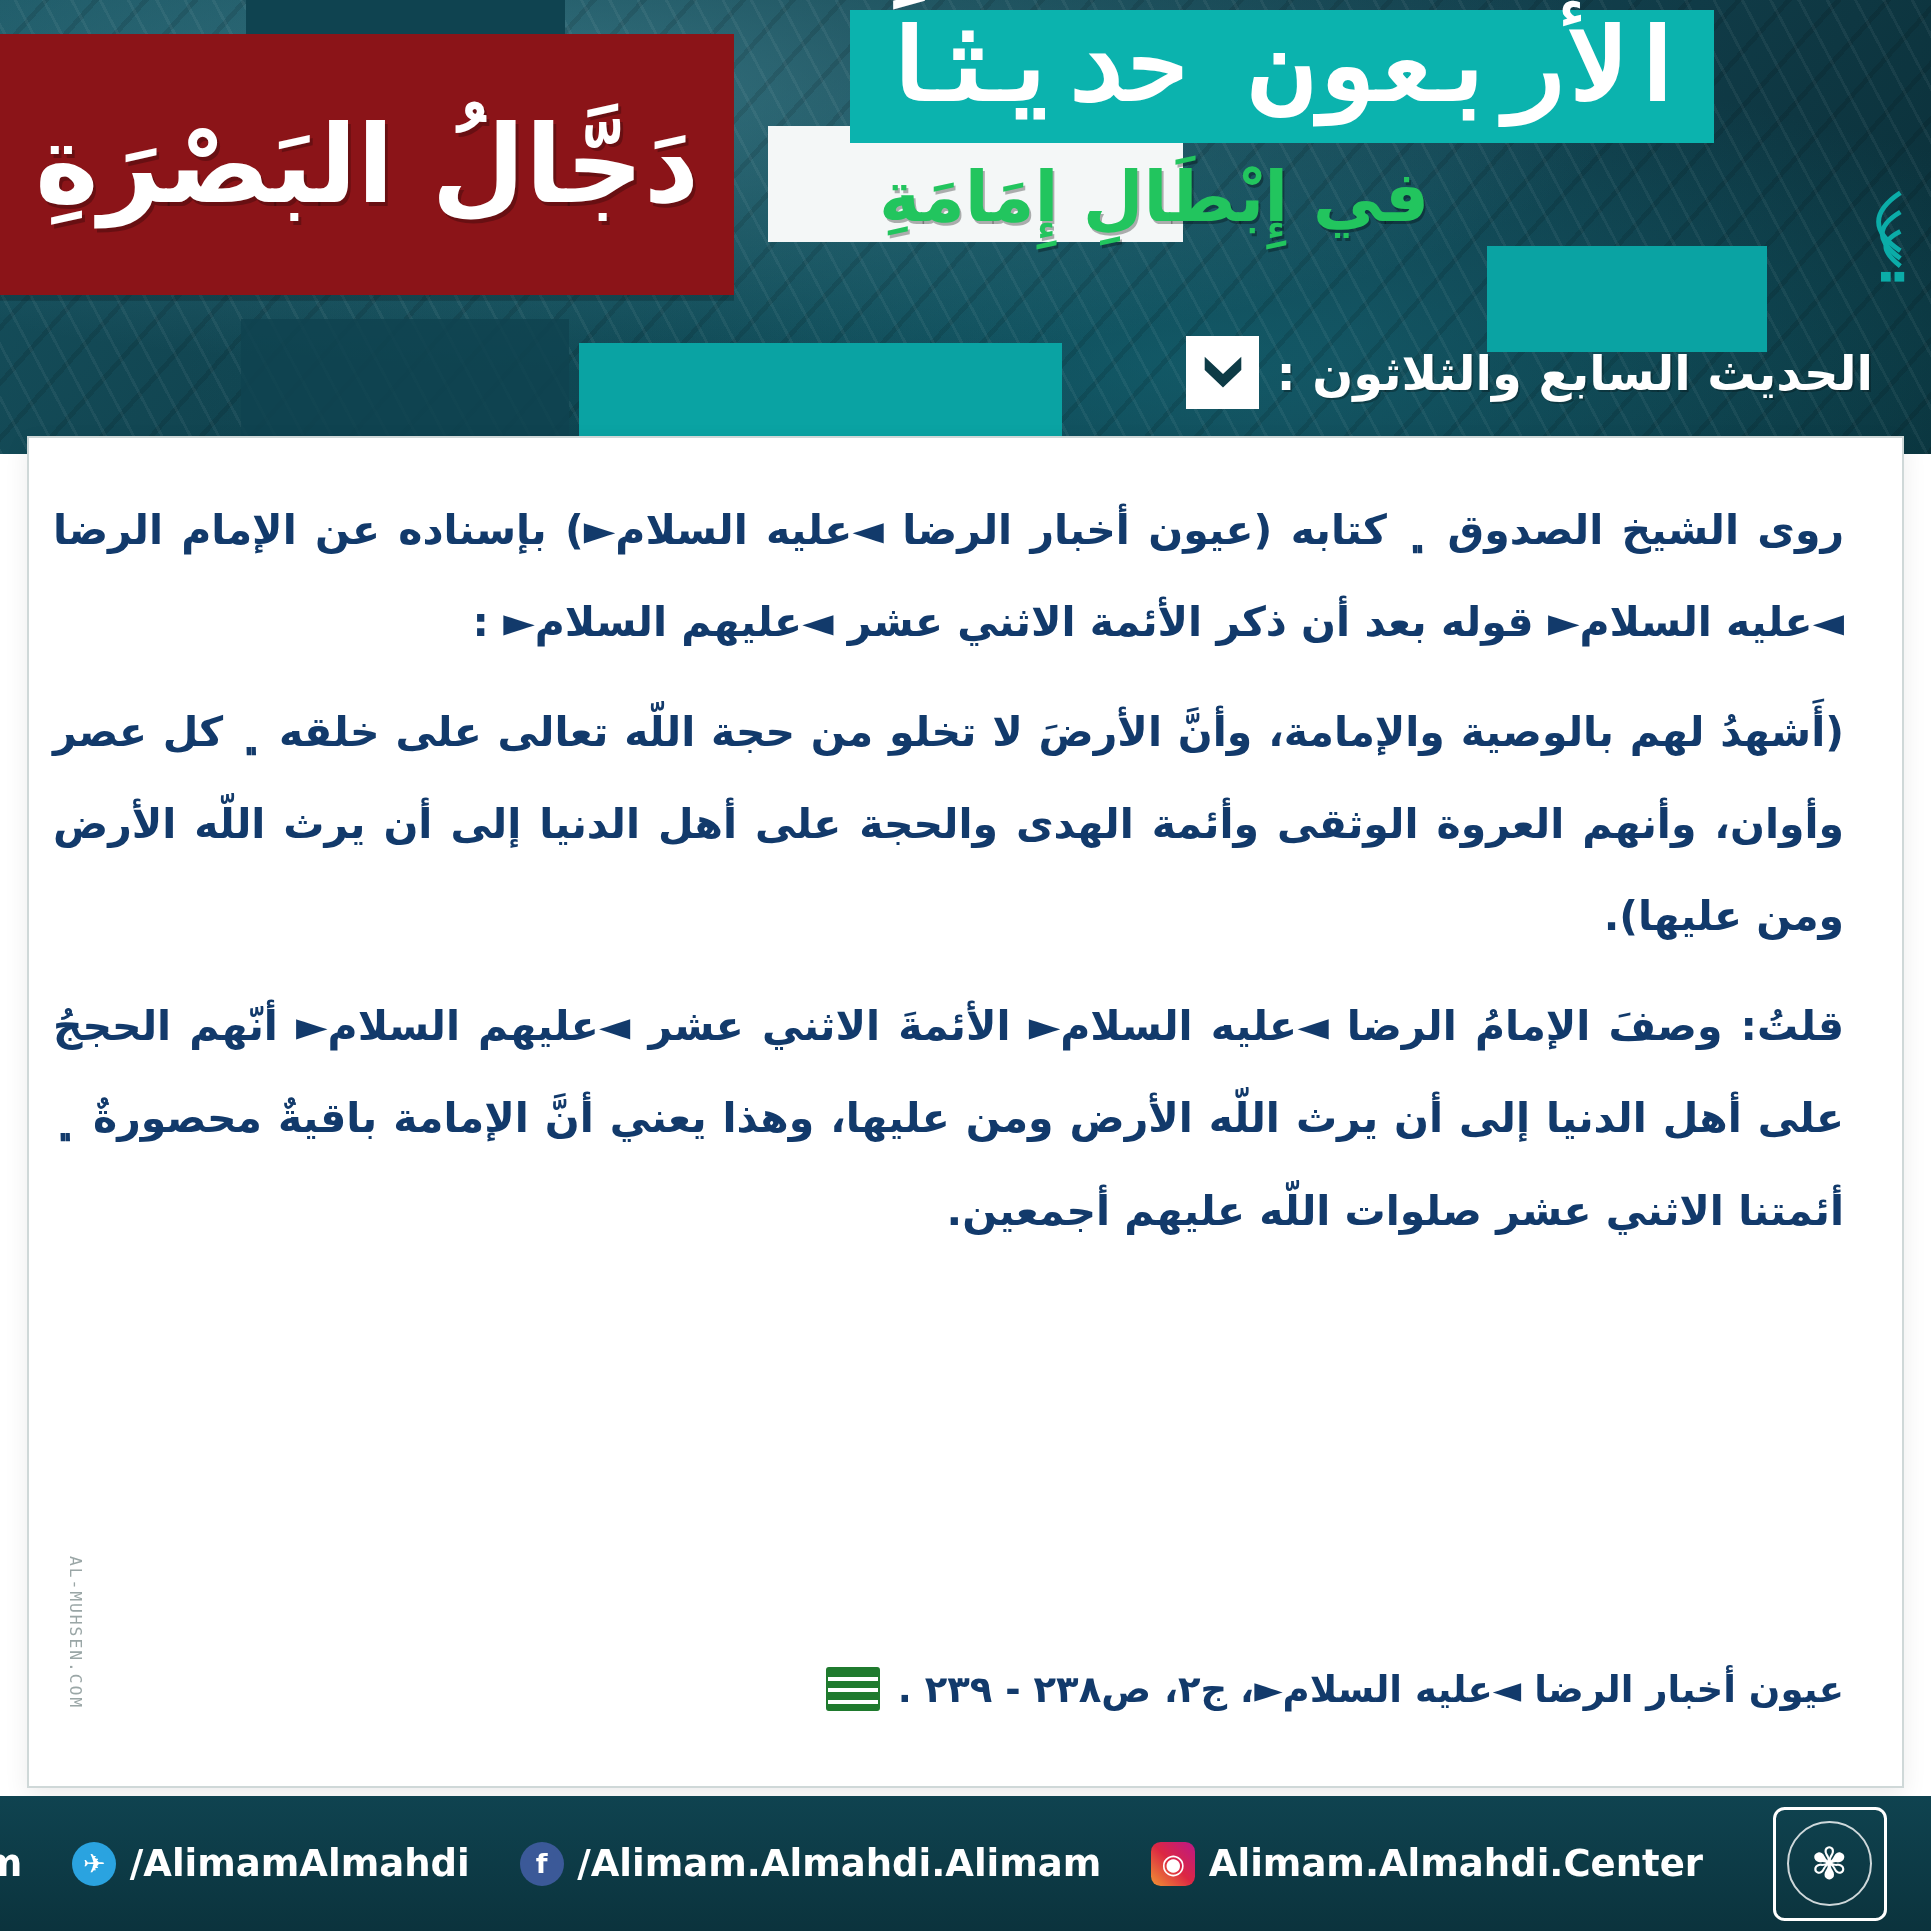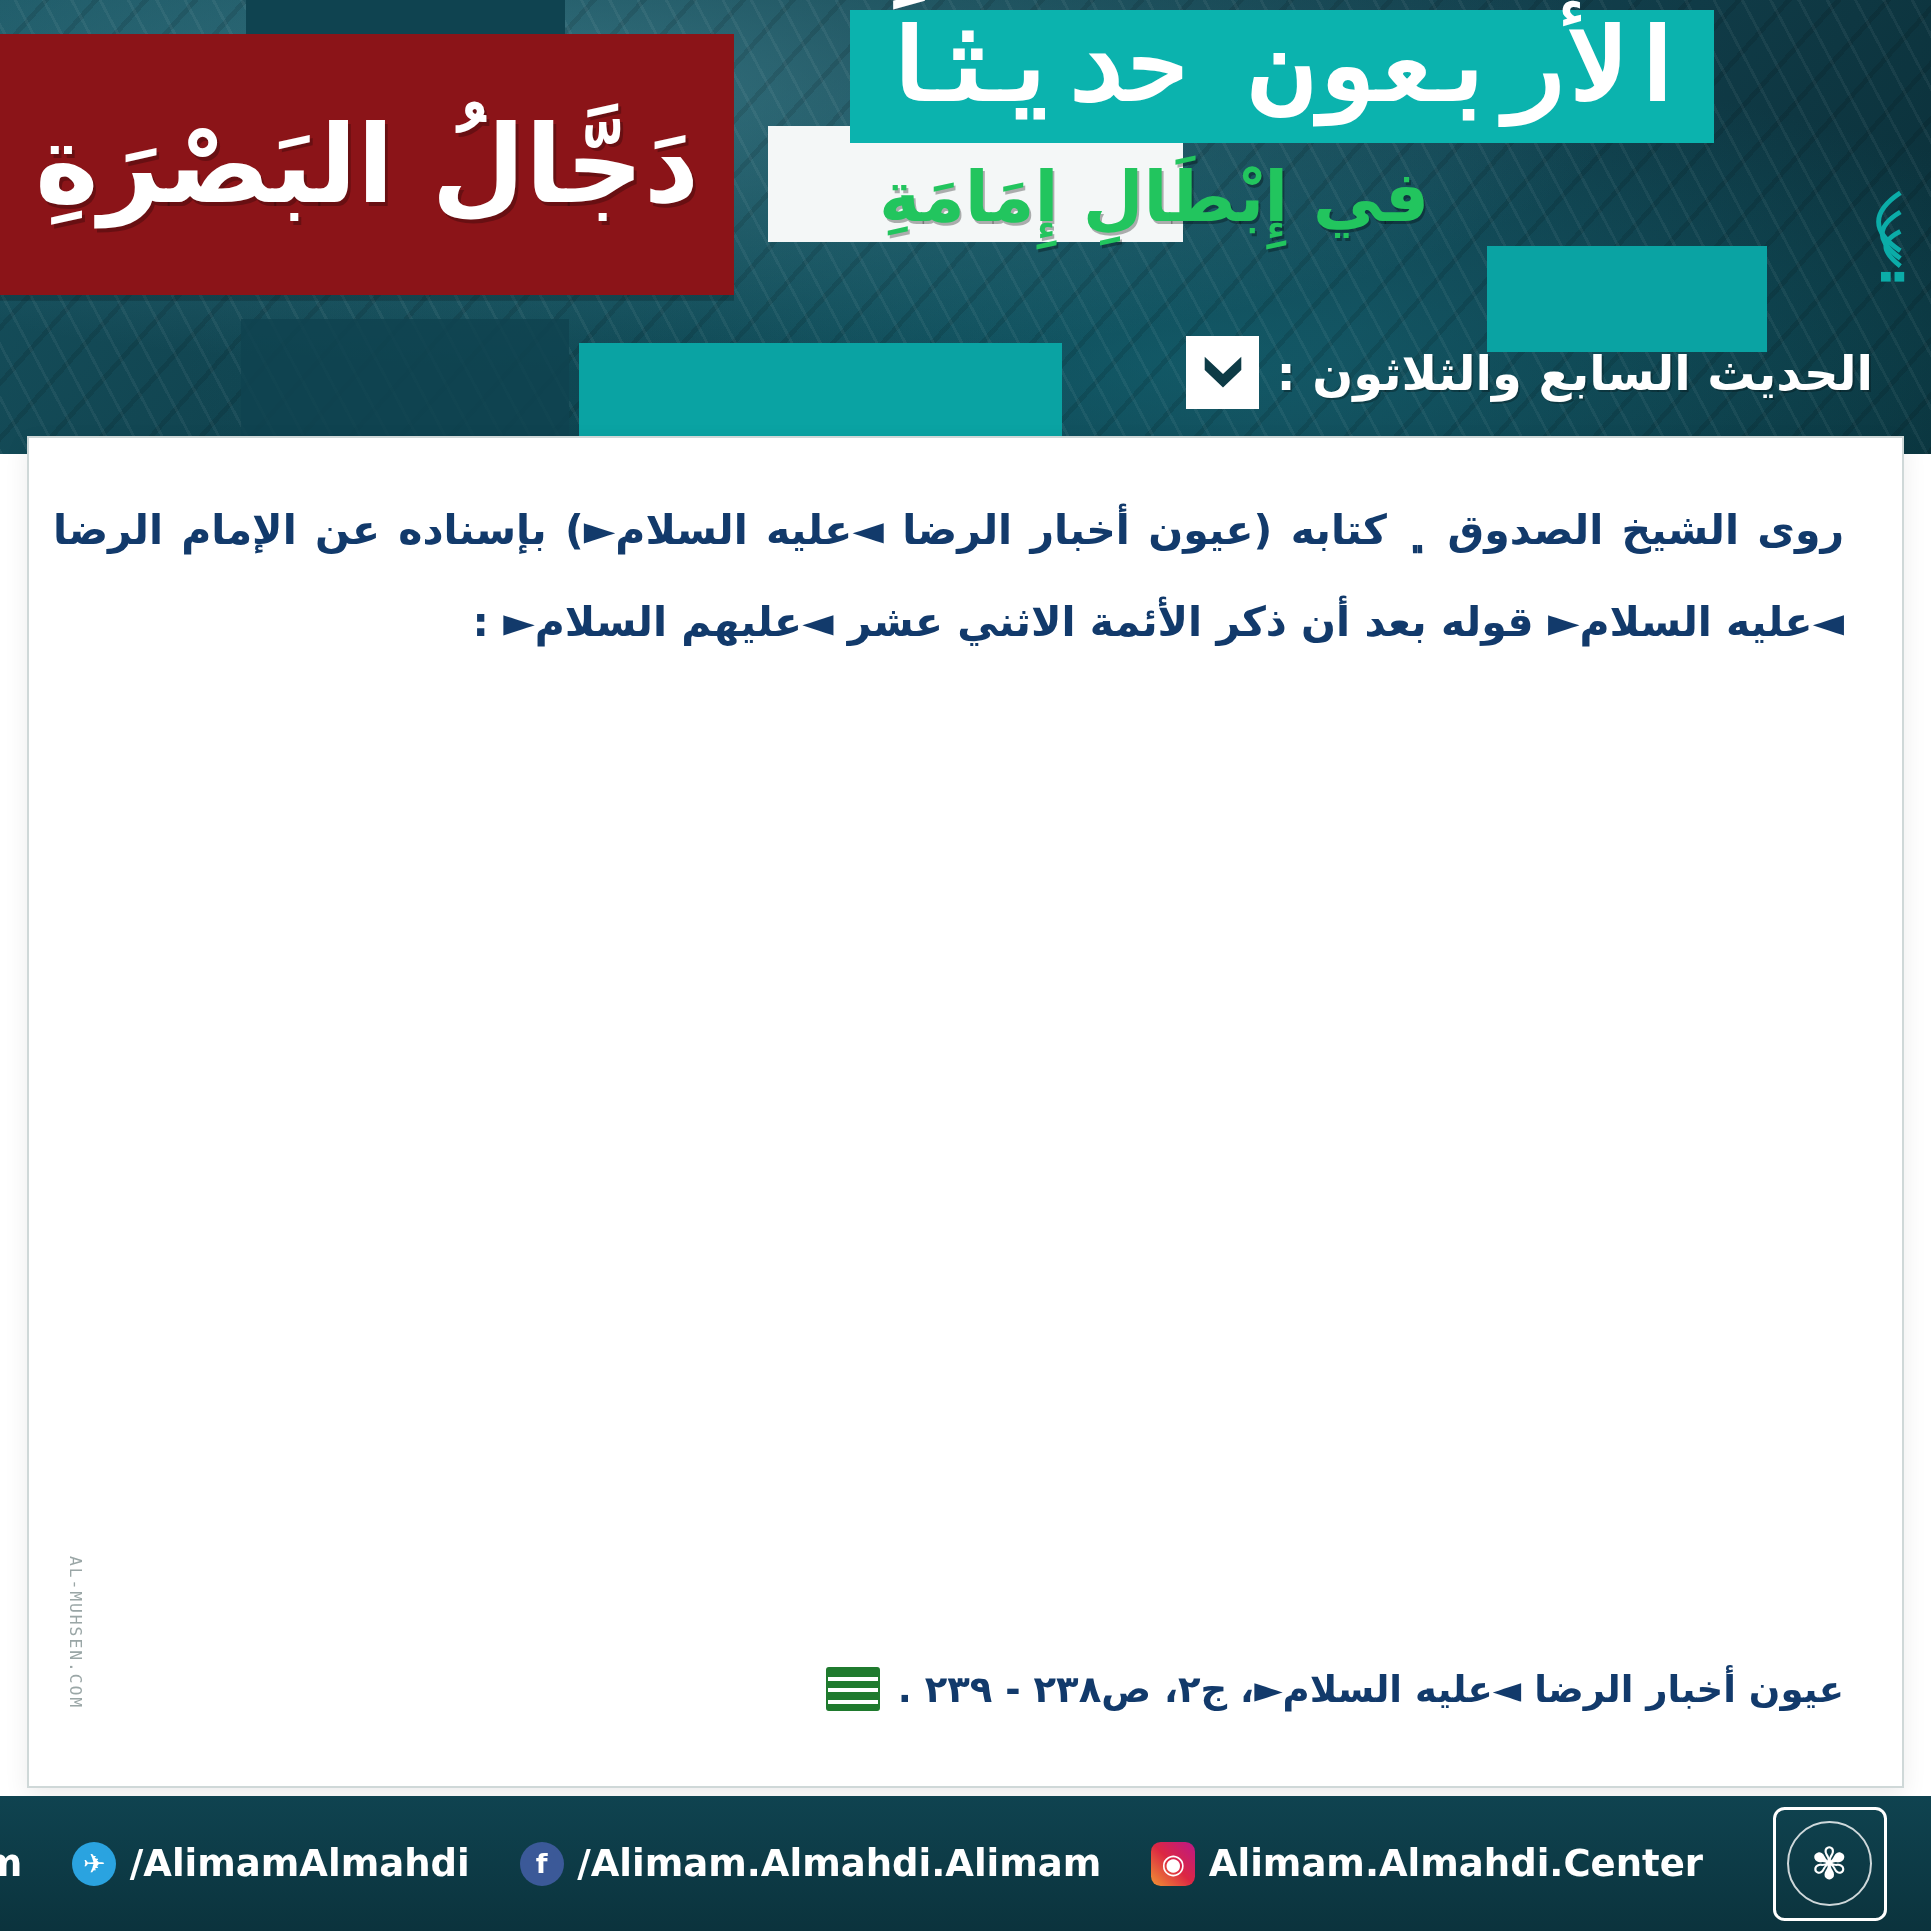--- a/index.html
+++ b/index.html
@@ -287,20 +287,22 @@
         </g>
         <rect x="44" y="92" width="10" height="10" fill="#0bb3ae"></rect>
         <rect x="30" y="92" width="10" height="10" fill="#0bb3ae"></rect>
       </svg>
     </div>
   </div>
 
   <div class="card">
     <div class="body-text">
       <p>روى الشيخ الصدوق ﮼ كتابه (عيون أخبار الرضا ◄عليه السلام►) بإسناده عن الإمام الرضا ◄عليه السلام► قوله بعد أن ذكر الأئمة الاثني عشر ◄عليهم السلام► :</p>
+      <p>(أَشهدُ لهم بالوصية والإمامة، وأنَّ الأرضَ لا تخلو من حجة اللّه تعالى على خلقه ﮼ كل عصر وأوان، وأنهم العروة الوثقى وأئمة الهدى والحجة على أهل الدنيا إلى أن يرث اللّه الأرض ومن عليها).</p>
+      <p>قلتُ: وصفَ الإمامُ الرضا ◄عليه السلام► الأئمةَ الاثني عشر ◄عليهم السلام► أنّهم الحججُ على أهل الدنيا إلى أن يرث اللّه الأرض ومن عليها، وهذا يعني أنَّ الإمامة باقيةٌ محصورةٌ ﮼ أئمتنا الاثني عشر صلوات اللّه عليهم أجمعين.</p>
     </div>
 
     <div class="source">
       <span>عيون أخبار الرضا ◄عليه السلام►، ج٢، ص٢٣٨ - ٢٣٩ .</span>
       <span class="book-icon"></span>
     </div>
 
     <div class="watermark">AL-MUHSEN.COM</div>
   </div>
 

